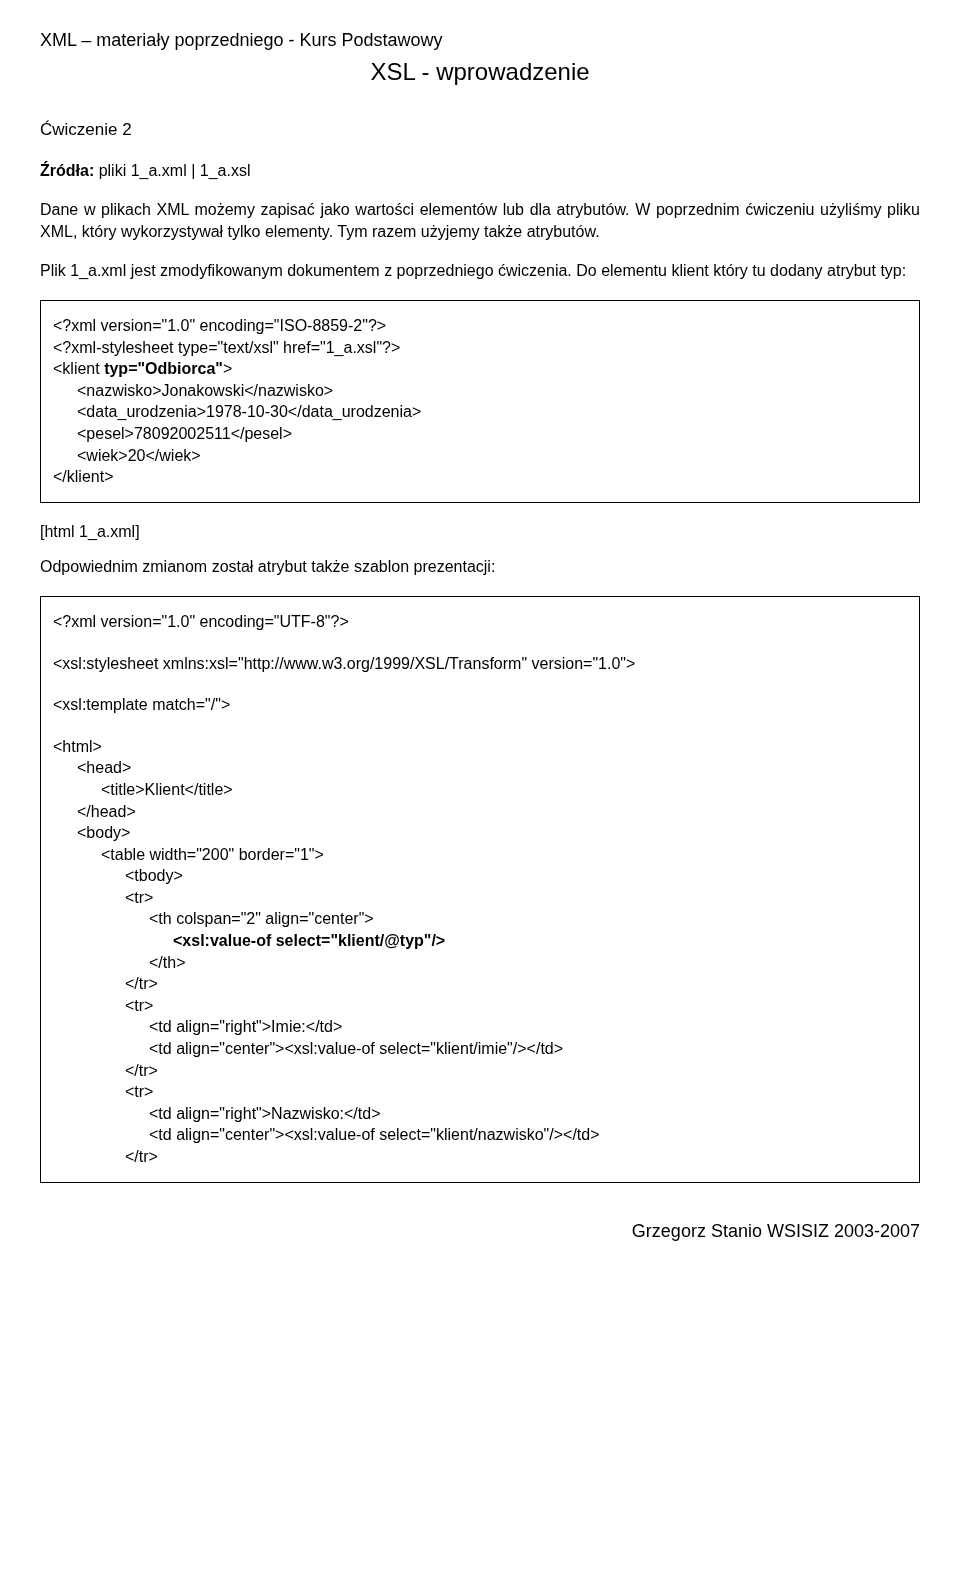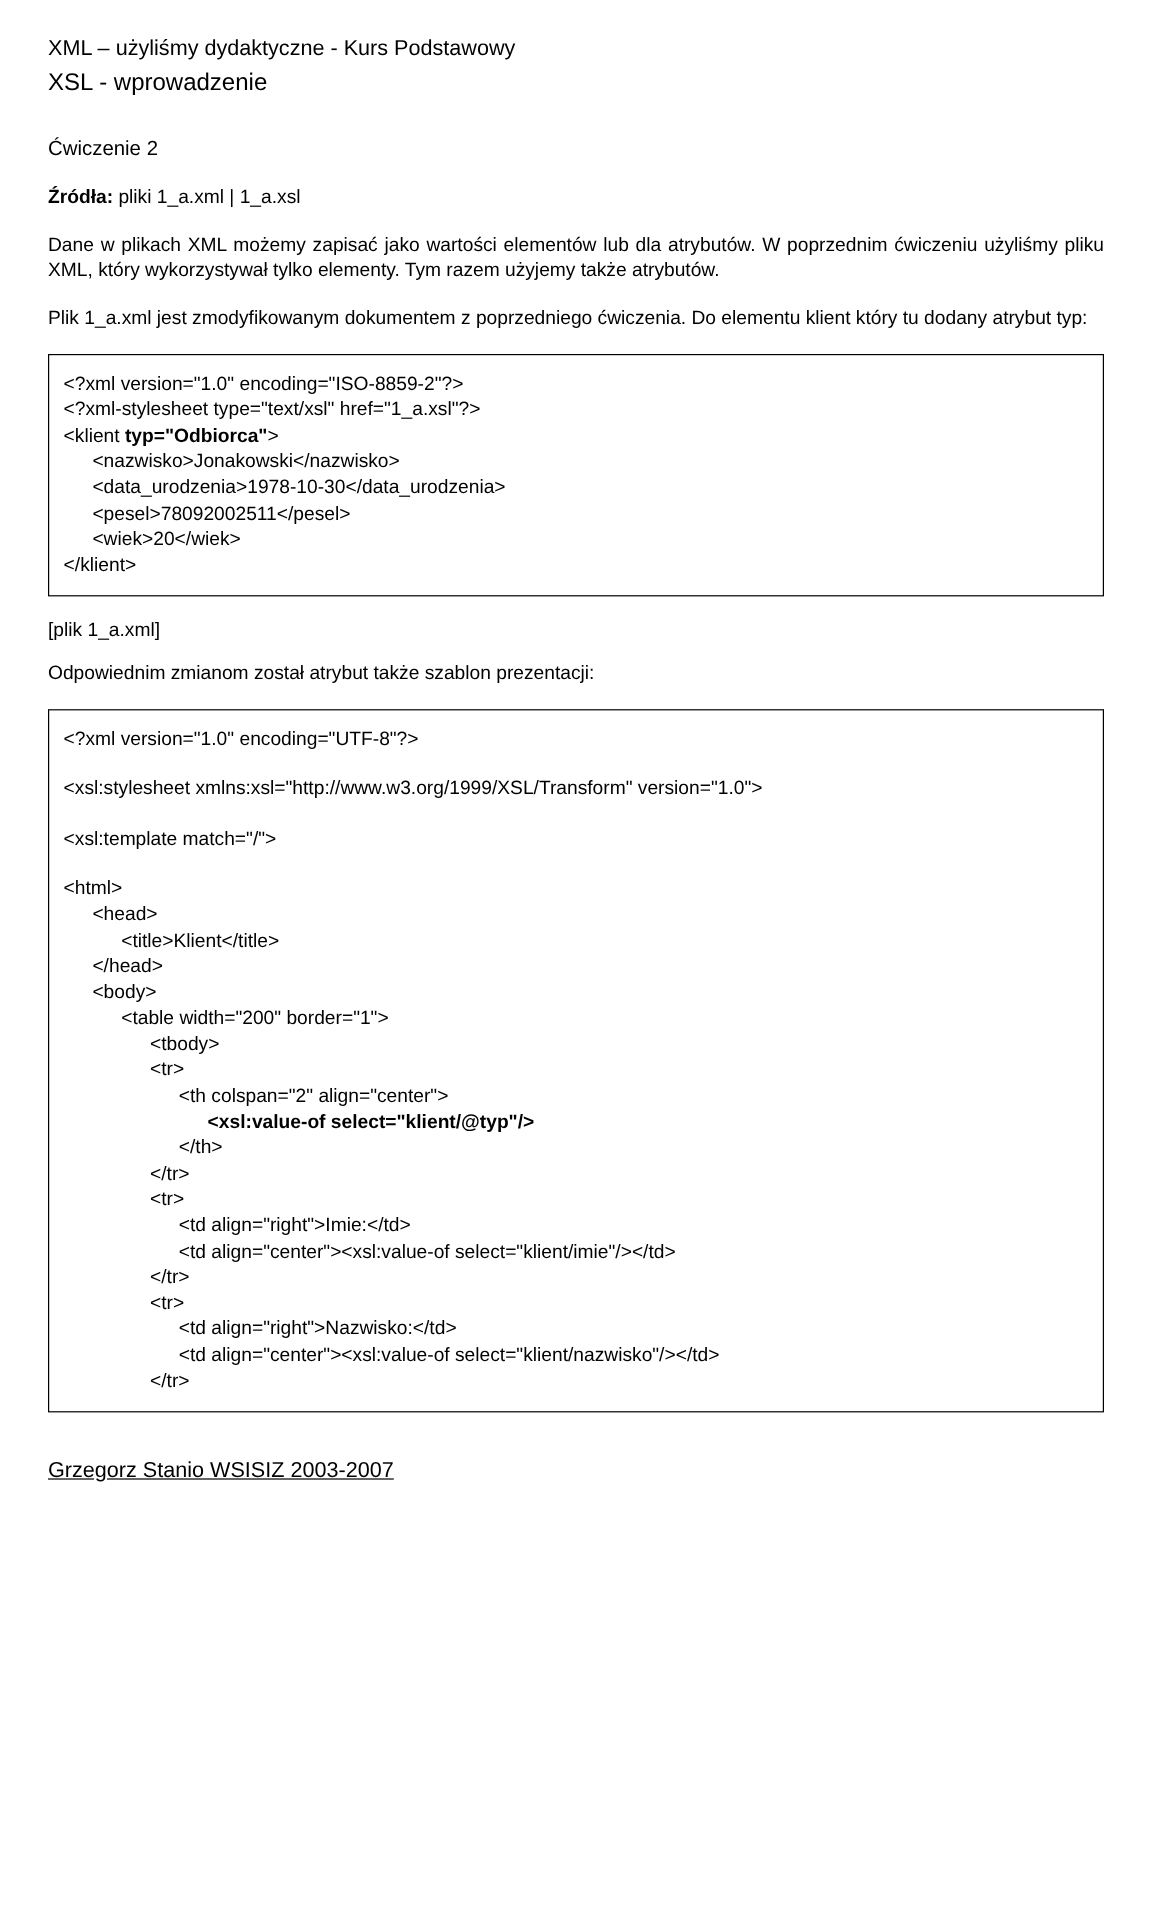--- a/index.html
+++ b/index.html
@@ -11,22 +11,22 @@
     background: #fff;
     width: 960px;
     box-sizing: border-box;
     line-height: 1.35;
   }
   .header-line {
     font-size: 18px;
     margin-bottom: 4px;
   }
   .header-right {
-    text-align: left;
-    font-size: 20px;
+    text-align: center;
+    font-size: 24px;
     margin-bottom: 30px;
   }
   .section-title {
     font-size: 17px;
     margin-bottom: 18px;
   }
   .bold { font-weight: bold; }
   .sources-line {
     margin-bottom: 18px;
   }
@@ -38,36 +38,35 @@
     border: 1px solid #000;
     padding: 14px 12px;
     margin: 12px 0 18px 0;
     font-size: 16px;
     line-height: 1.35;
   }
   .file-label {
     margin: 10px 0 14px 0;
   }
   .footer {
-    text-align: left;
+    text-align: right;
     font-size: 18px;
     margin-top: 36px;
-    text-decoration: underline;
   }
   .indent1 { padding-left: 24px; display: block; }
   .indent2 { padding-left: 48px; display: block; }
   .indent3 { padding-left: 72px; display: block; }
   .indent4 { padding-left: 96px; display: block; }
   .indent5 { padding-left: 120px; display: block; }
   .blank { height: 20px; }
 </style>
 </head>
 <body>
 
-<div class="header-line">XML – użyliśmy dydaktyczne - Kurs Podstawowy</div>
+<div class="header-line">XML – materiały poprzedniego - Kurs Podstawowy</div>
 <div class="header-right">XSL - wprowadzenie</div>
 
 <div class="section-title">Ćwiczenie 2</div>
 
 <div class="sources-line">
   <span class="bold">Źródła:</span><span> pliki 1_a.xml | 1_a.xsl</span>
 </div>
 
 <div class="para">Dane w plikach XML możemy zapisać jako wartości elementów lub dla atrybutów. W poprzednim ćwiczeniu użyliśmy pliku XML, który wykorzystywał tylko elementy. Tym razem użyjemy także atrybutów.</div>
 <div class="para">Plik 1_a.xml jest zmodyfikowanym dokumentem z poprzedniego ćwiczenia. Do elementu klient który tu dodany atrybut typ:</div>
@@ -78,21 +77,21 @@
   <div>
     <span>&lt;klient </span><span class="bold">typ="Odbiorca"</span><span>&gt;</span>
   </div>
   <span class="indent1">&lt;nazwisko&gt;Jonakowski&lt;/nazwisko&gt;</span>
   <span class="indent1">&lt;data_urodzenia&gt;1978-10-30&lt;/data_urodzenia&gt;</span>
   <span class="indent1">&lt;pesel&gt;78092002511&lt;/pesel&gt;</span>
   <span class="indent1">&lt;wiek&gt;20&lt;/wiek&gt;</span>
   <div>&lt;/klient&gt;</div>
 </div>
 
-<div class="file-label">[plik 1_a.xml]</div>
+<div class="file-label">[html 1_a.xml]</div>
 
 <div class="para">Odpowiednim zmianom został atrybut także szablon prezentacji:</div>
 
 <div class="code-box">
   <div>&lt;?xml version="1.0" encoding="UTF-8"?&gt;</div>
   <div class="blank"></div>
   <div>&lt;xsl:stylesheet xmlns:xsl="http://www.w3.org/1999/XSL/Transform" version="1.0"&gt;</div>
   <div class="blank"></div>
   <div>&lt;xsl:template match="/"&gt;</div>
   <div class="blank"></div>

